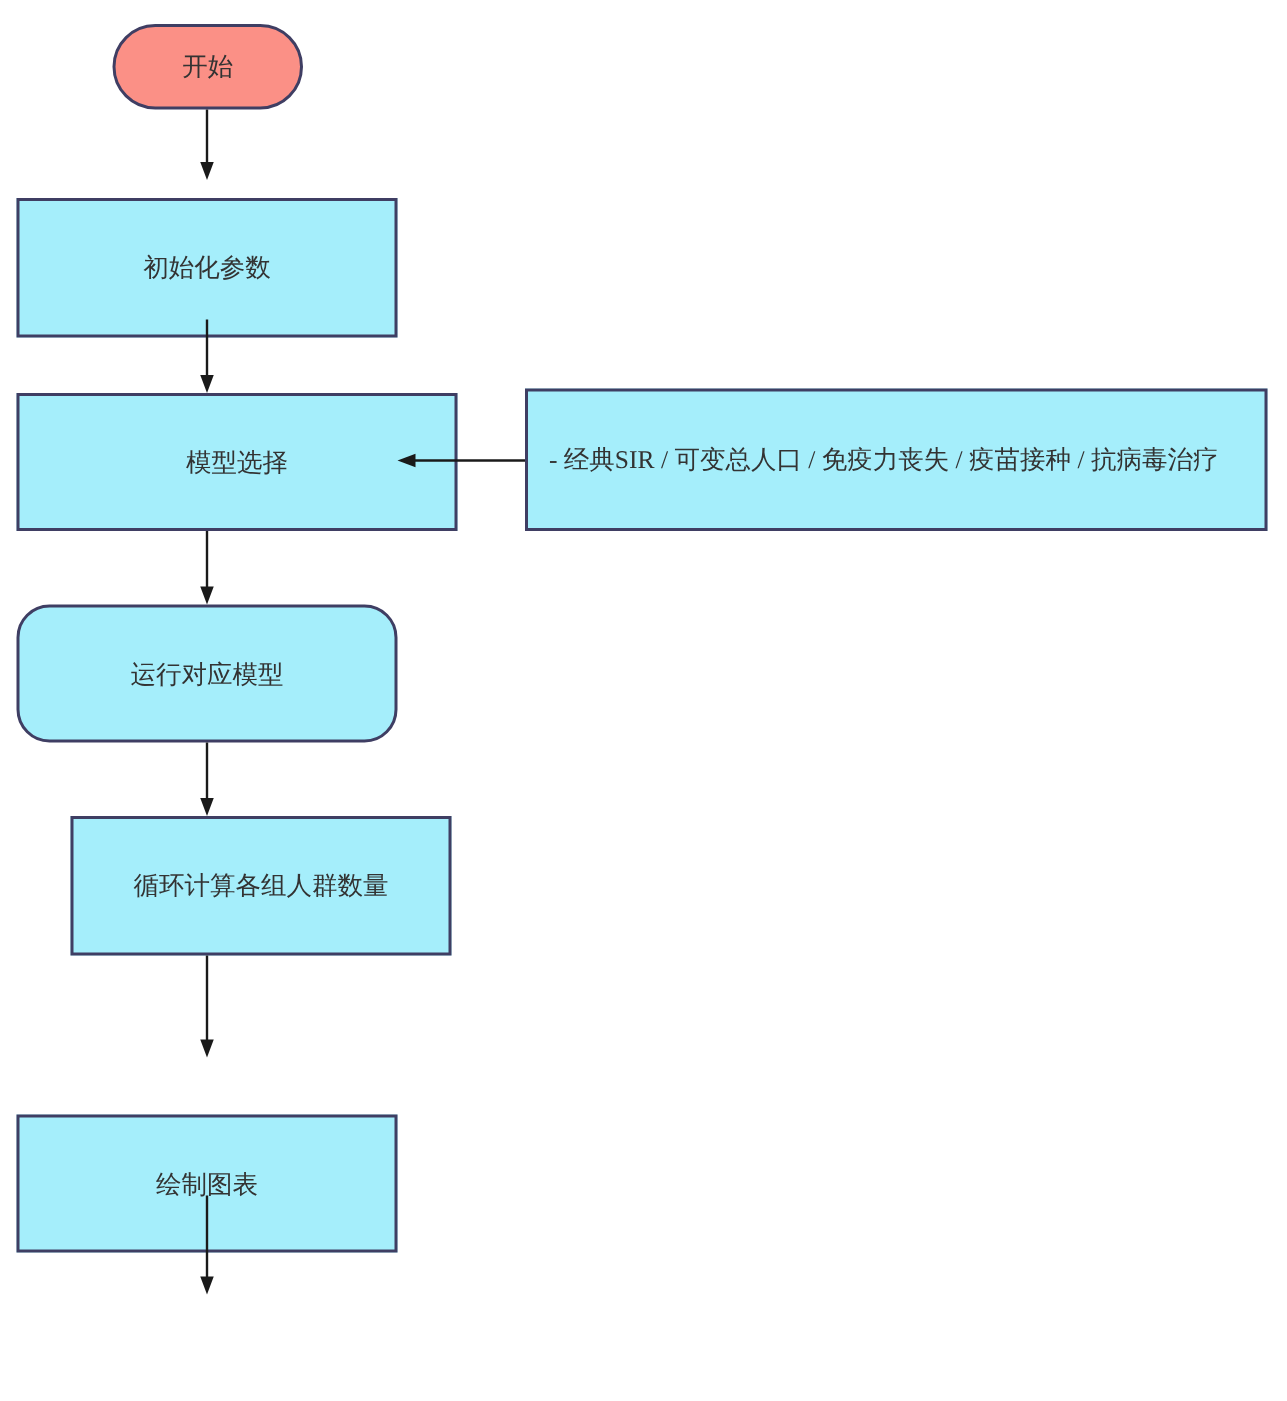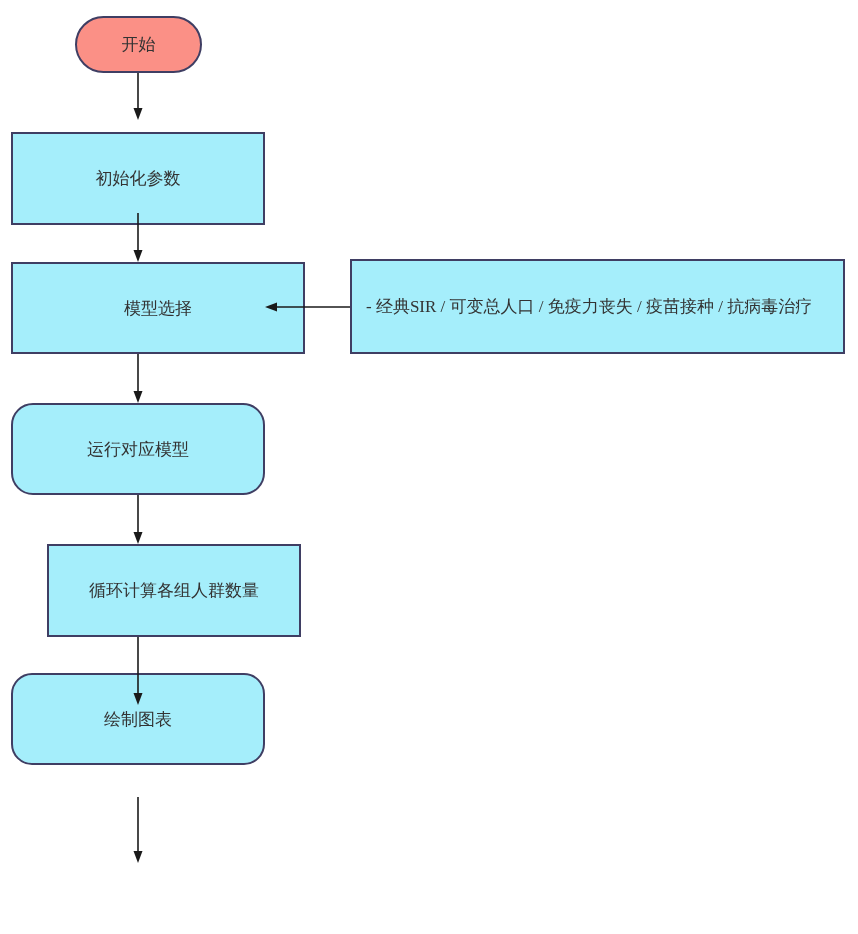--- a/index.html
+++ b/index.html
@@ -84,21 +84,21 @@
   </div>
 
   <div class="node process" style="left:11px;top:403px;width:254px;height:92px;border-radius:22px;">
     <span>运行对应模型</span>
   </div>
 
   <div class="node process" style="left:11px;top:544px;width:254px;height:93px;margin-left:36px;">
     <span>循环计算各组人群数量</span>
   </div>
 
-  <div class="node process" style="left:11px;top:673px;width:254px;height:92px;border-radius:21px;">
+  <div class="node process" style="left:11px;top:743px;width:254px;height:92px;">
     <span>绘制图表</span>
   </div>
 
 
   <svg class="edge" style="left:131px;top:73px;" width="14" height="47" viewBox="0 0 14 47">
     <line x1="7" y1="0" x2="7" y2="36"></line>
     <polygon points="2.5,35 11.5,35 7,47"></polygon>
   </svg>
 
   <svg class="edge" style="left:131px;top:213px;" width="14" height="49" viewBox="0 0 14 49">

